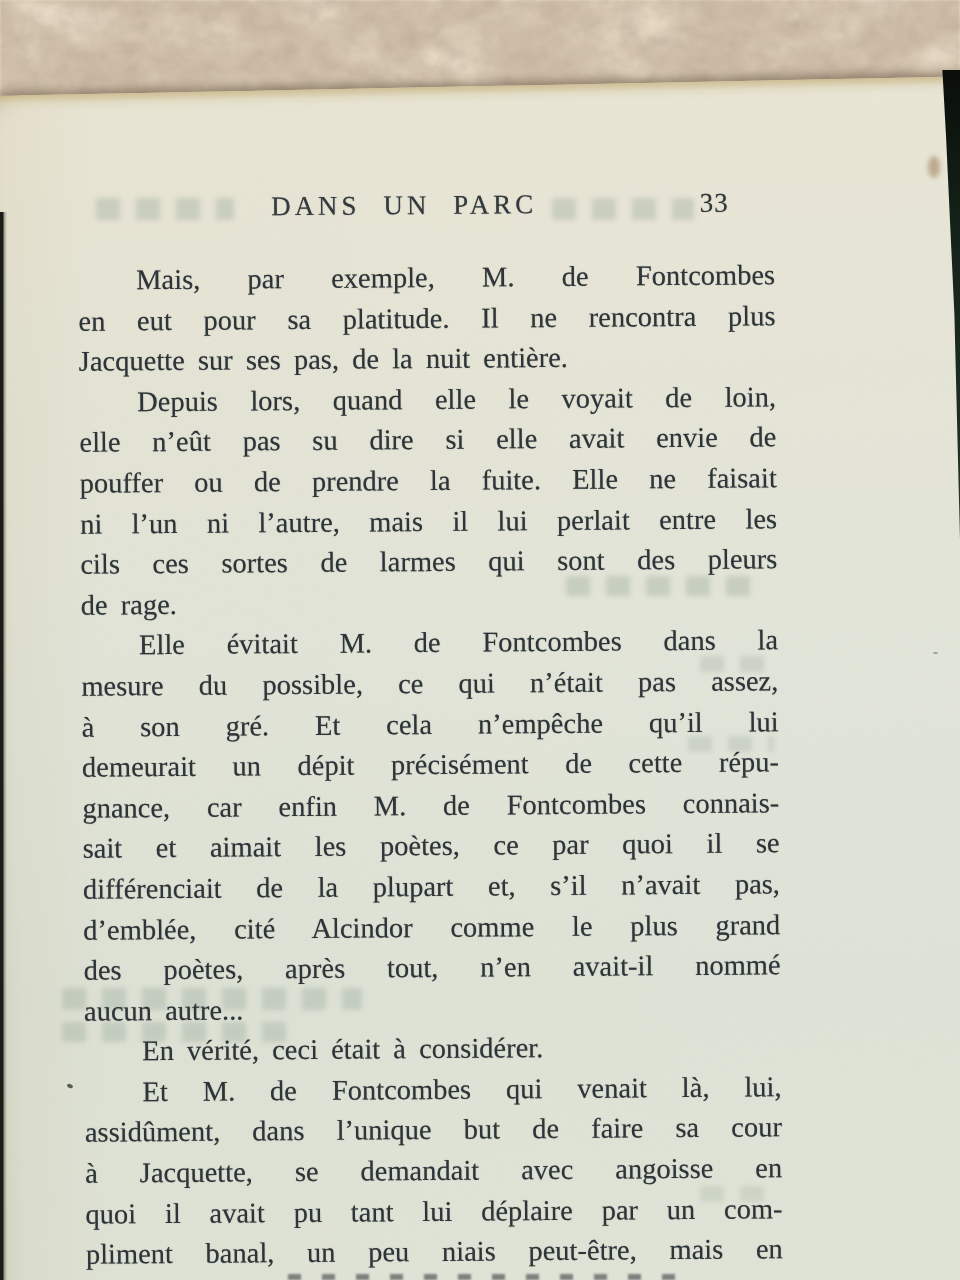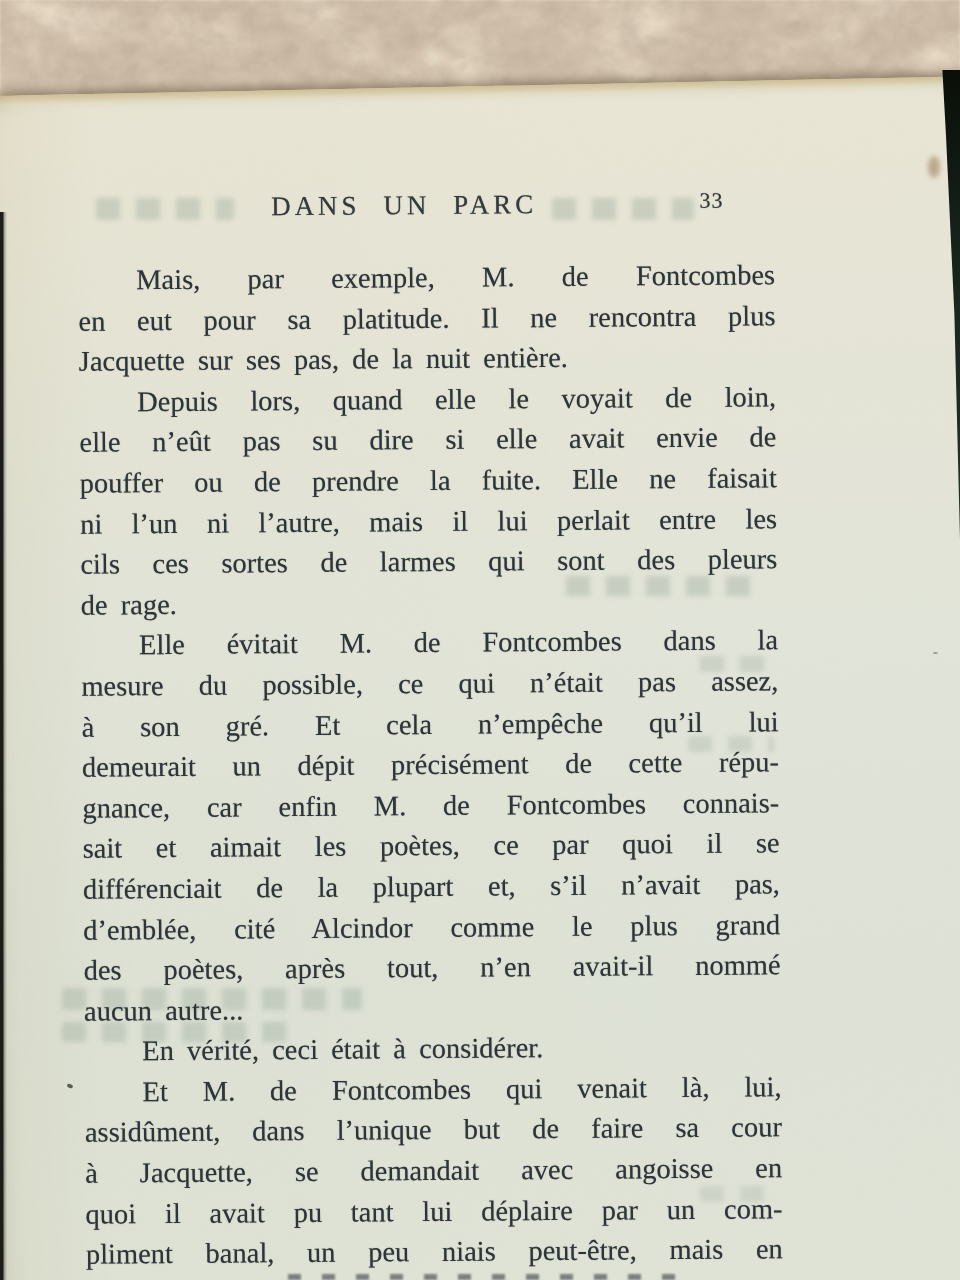--- a/index.html
+++ b/index.html
@@ -69,21 +69,21 @@
   }
   .header { position: absolute; left: 0; top: -68px; width: 100%; height: 40px; }
   .running-title {
     position: absolute; left: 0; width: 100%;
     text-align: center; padding-right: 44px; box-sizing: border-box;
     font-size: 27px; letter-spacing: 4px; word-spacing: 12px;
     color: #333b3e;
   }
   .pagenum {
     position: absolute; left: 622px; top: 0;
-    font-size: 22px; letter-spacing: 1px; color: #2f373a;
+    font-size: 27px; letter-spacing: 1px; color: #2f373a;
   }
 
   .lines { position: absolute; left: 0; top: 0; width: 697px; font-size: 28.5px; }
   .line {
     height: 40.6px; line-height: 40.6px;
     word-spacing: 3px;
     white-space: normal;
   }
   .line.just { text-align: justify; text-align-last: justify; }
   .line.left { text-align: left; word-spacing: 6px; }

